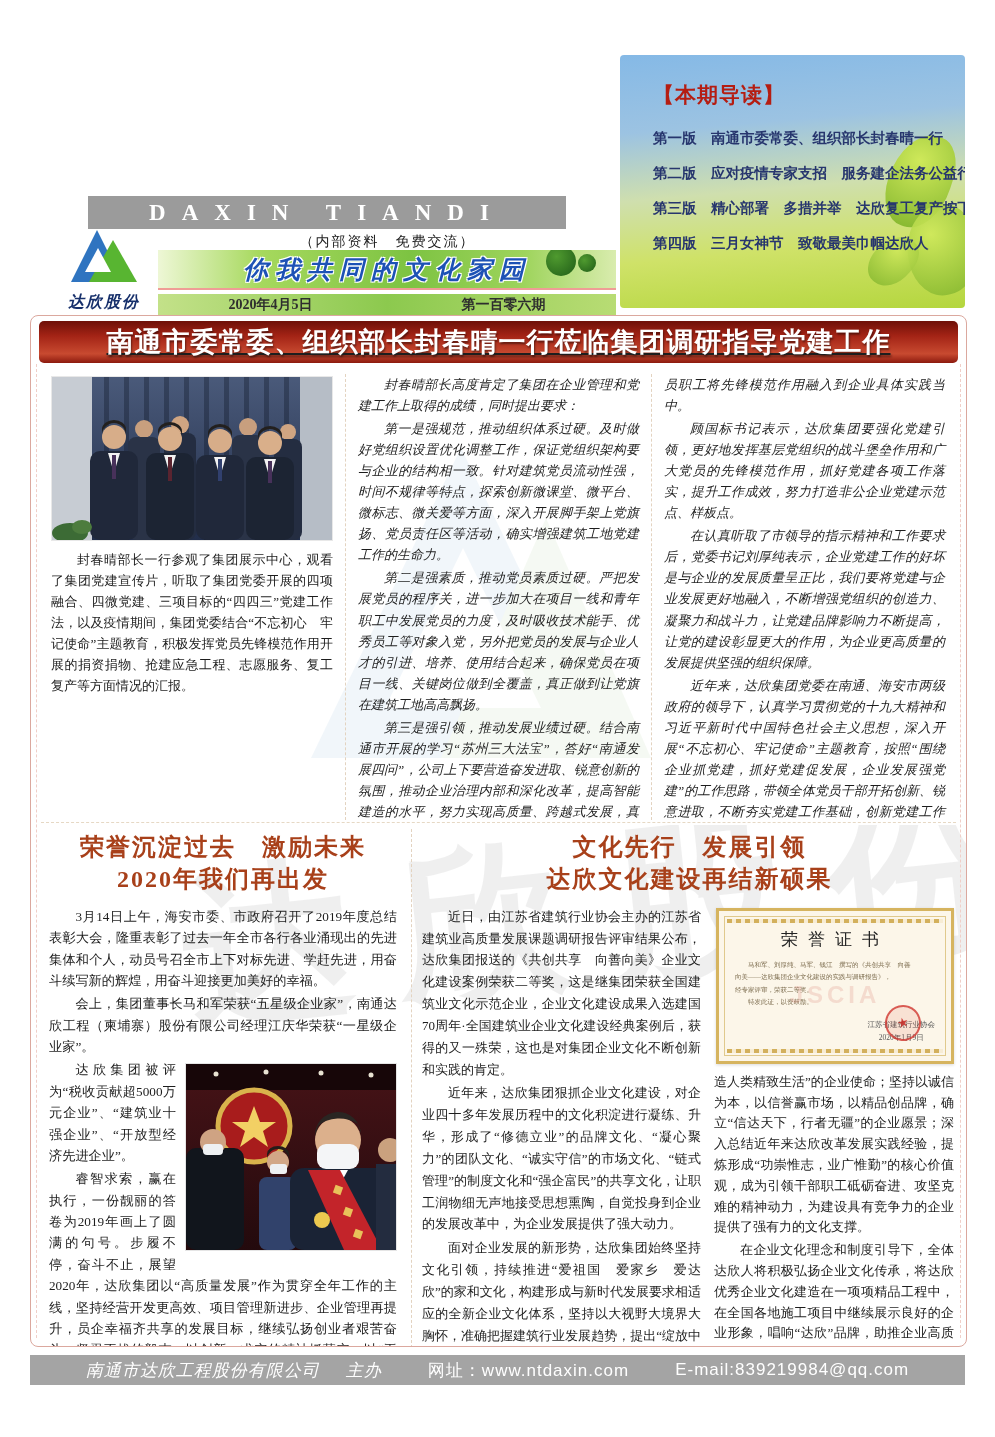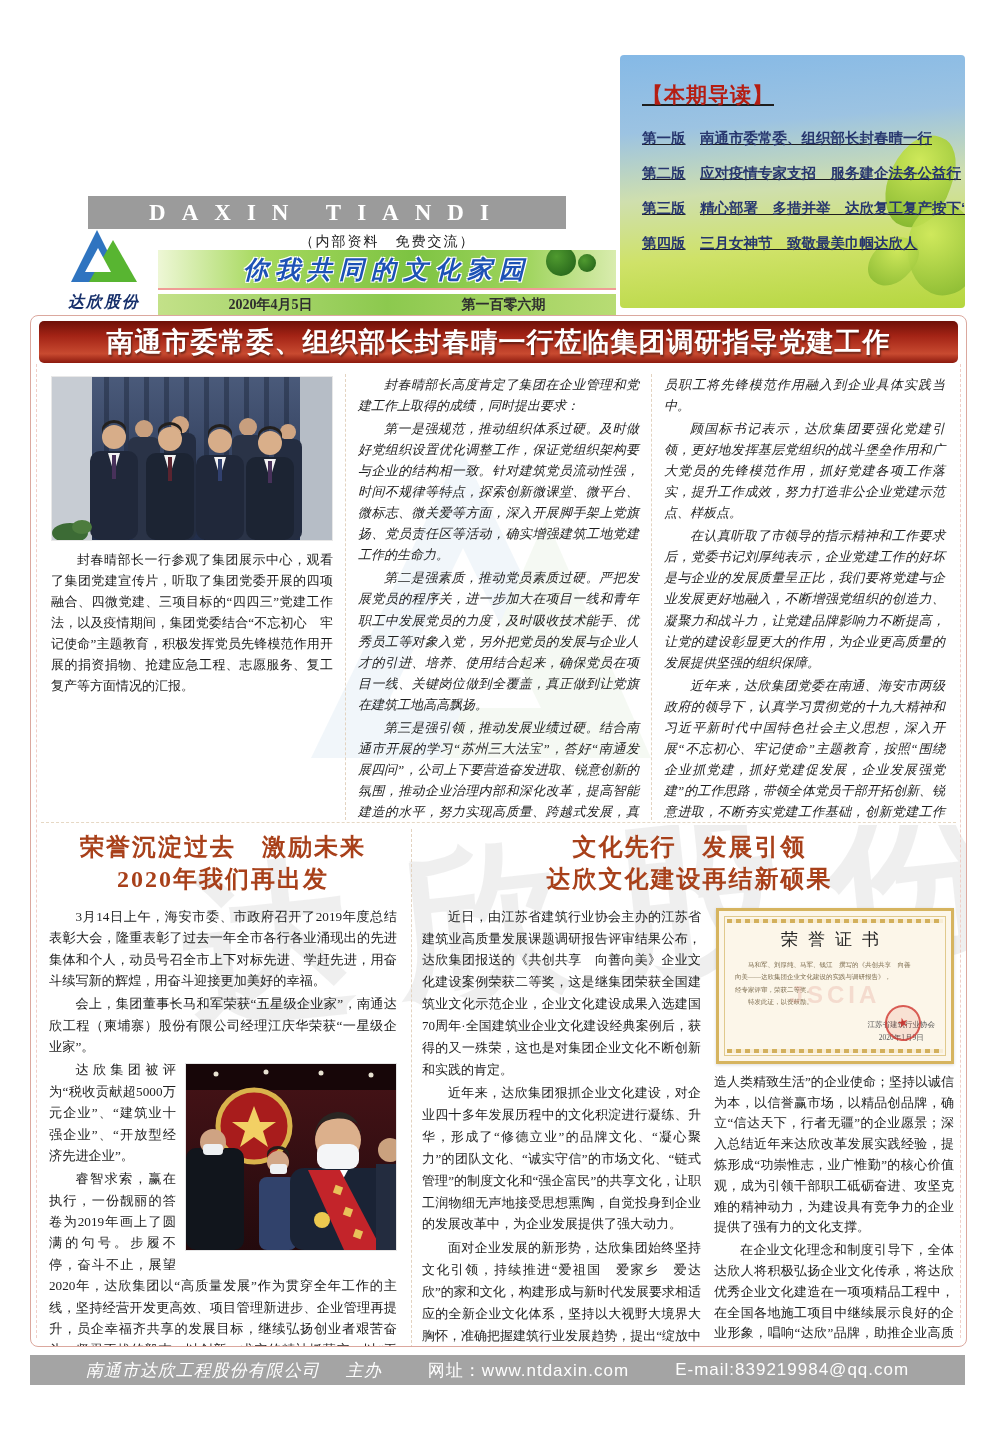--- a/index.html
+++ b/index.html
@@ -32,36 +32,36 @@
     display:flex;align-items:center;justify-content:space-around;
     font-size:14px;font-weight:bold;color:#2e2e2e;gap:8px;}
 
   
   .guide{position:absolute;left:620px;top:55px;width:345px;height:253px;border-radius:4px;overflow:hidden;
     background:linear-gradient(175deg,#85b9e6 0%,#9cc3e2 28%,#cfdfae 52%,#cfe268 74%,#b4d63e 100%);}
   .guide-leaf{position:absolute;background:radial-gradient(circle at 40% 30%,#cfe95a,#7fb32c);border-radius:60% 40% 55% 45%;}
   .guide-leaf.g1{right:14px;top:78px;width:62px;height:96px;transform:rotate(18deg);}
   .guide-leaf.g2{right:-12px;top:150px;width:70px;height:90px;transform:rotate(-14deg);opacity:.9;}
   .guide-leaf.g3{right:52px;top:178px;width:40px;height:56px;transform:rotate(40deg);opacity:.85;}
-  .guide-inner{position:relative;padding:26px 10px 0 22px;text-decoration:underline;}
+  .guide-inner{position:relative;padding:26px 10px 0 33px;}
   .guide-title{font-family:"Liberation Sans","DejaVu Sans",sans-serif;font-size:21px;font-weight:bold;
     color:#b51d12;letter-spacing:1px;margin-bottom:20px;}
   .guide-row{display:flex;margin-bottom:17px;font-family:"Liberation Sans","DejaVu Sans",sans-serif;
     font-size:14.5px;font-weight:bold;color:#27366e;line-height:1.25;}
   .guide-label{width:58px;flex:none;}
   .guide-text{flex:1;white-space:nowrap;}
 
   
   .content{position:absolute;left:30px;top:315px;width:935px;height:1030px;
     border:1px solid #dba89e;border-radius:8px;background:#fff;overflow:hidden;}
   .content:before{content:"";position:absolute;left:5px;top:48px;bottom:8px;border-left:1px dashed #f0cfc8;}
   .content:after{content:"";position:absolute;right:5px;top:48px;bottom:8px;border-left:1px dashed #f0cfc8;}
   .headline-bar{margin:5px 8px;height:42px;border-radius:5px;
     background:linear-gradient(180deg,#6e1008 0%,#a32315 35%,#c84a30 78%,#8c1a0e 100%);
-    display:flex;align-items:center;justify-content:center;}
+    display:flex;align-items:center;justify-content:center;text-decoration:underline;}
   .headline-bar span{font-family:"Liberation Sans","DejaVu Sans",sans-serif;color:#fff;font-weight:bold;
     font-size:27px;letter-spacing:1px;white-space:nowrap;text-shadow:1px 2px 2px rgba(0,0,0,.45);}
 
   
   .art1{position:relative;display:flex;padding:6px 8px 0 8px;height:446px;overflow:hidden;}
   .art1 .wm-logo{position:absolute;left:280px;top:70px;opacity:.20;z-index:0;}
   .a1col{position:relative;z-index:1;box-sizing:border-box;width:306px;padding:0 12px;
     font-size:13px;line-height:1.62;text-align:justify;color:#1d1d1d;}
   .a1col + .a1col{border-left:1px dashed #e3d3c0;font-style:italic;}
   .a1col p{margin:0 0 2px 0;text-indent:2em;}

